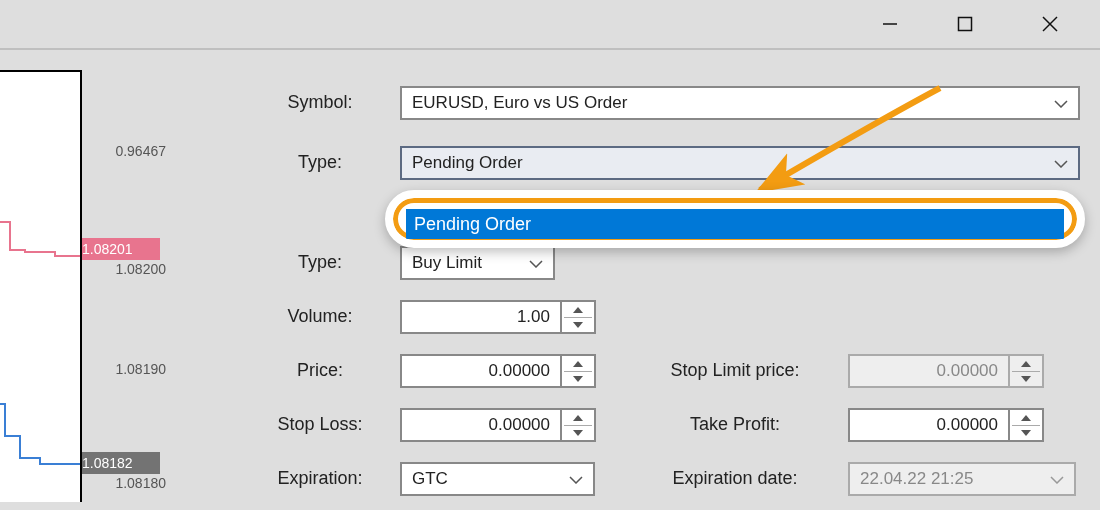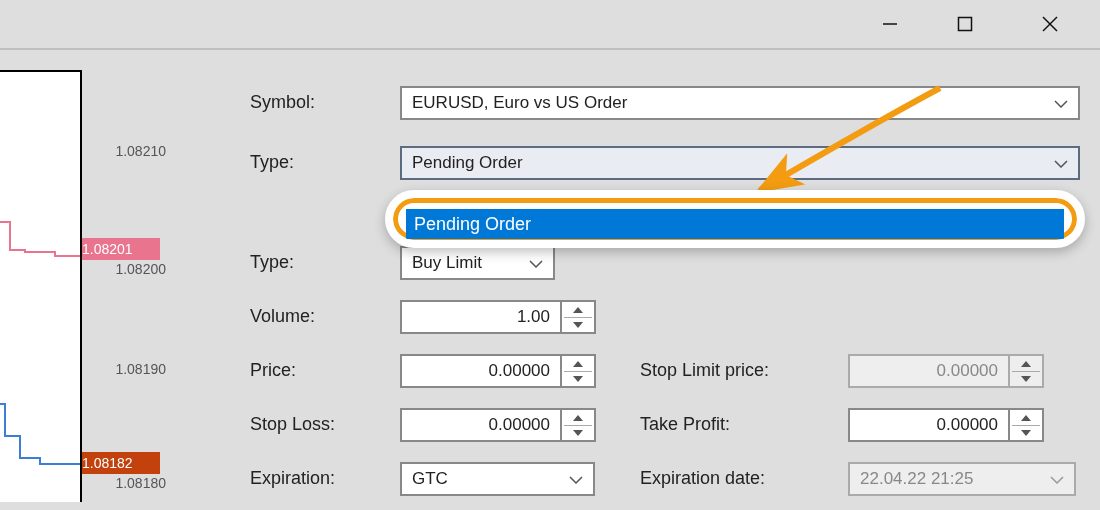--- a/index.html
+++ b/index.html
@@ -19,21 +19,21 @@
     background:#dedede;}
   .chart .plot{position:absolute;left:0;top:0;width:80px;height:430px;
     background:#fff;border:2px solid #000;border-left:none;border-bottom:none;}
   .chart .tick{position:absolute;left:82px;width:90px;height:22px;
     font-size:14px;color:#555;text-align:right;padding-right:6px;box-sizing:border-box;
     line-height:22px;}
   .chart .tag{position:absolute;left:82px;width:78px;height:22px;font-size:14px;
     color:#fff;text-align:left;line-height:22px;}
 
   
-  .label{position:absolute;text-align:left;font-size:18px;}
+  .label{position:absolute;text-align:center;font-size:18px;}
   .textbox{position:absolute;border:2px solid #888;background:#fff;height:34px;
     box-sizing:border-box;}
   .textbox.sel{background:#e9ecf2;border:2px solid #5c6a82;}
   .textbox.dis{background:#eee;border:2px solid #aaa;color:#888;}
   .textbox .txt{position:absolute;left:10px;top:5px;font-size:17px;}
   .textbox .num{position:absolute;right:10px;top:5px;font-size:17px;}
   .textbox .chev{position:absolute;right:10px;top:12px;}
   .spin{position:absolute;width:36px;height:34px;border:2px solid #888;background:#fff;
     box-sizing:border-box;}
   .spin.dis{background:#eee;border:2px solid #aaa;}
@@ -85,25 +85,25 @@
 
 <div class="chart">
   <div class="plot">
     <svg width="80" height="430" style="position:absolute;left:0;top:0">
 
       <polyline points="0,150 10,150 10,178 25,178 25,180 55,180 55,184 80,184" fill="none" stroke="#e8748e" stroke-width="2"></polyline>
 
       <polyline points="0,332 5,332 5,364 20,364 20,386 40,386 40,392 80,392" fill="none" stroke="#3a7fd5" stroke-width="2"></polyline>
     </svg>
   </div>
-  <div class="tick" style="top:70px">1.08210</div>
+  <div class="tick" style="top:70px">0.96467</div>
   <div class="tag" style="top:168px;background:#e8748e">1.08201</div>
   <div class="tick" style="top:188px">1.08200</div>
   <div class="tick" style="top:288px">1.08190</div>
-  <div class="tag" style="top:382px;background:#c2410c">1.08182</div>
+  <div class="tag" style="top:382px;background:#737373">1.08182</div>
   <div class="tick" style="top:402px">1.08180</div>
 </div>
 
 <div class="label" style="left:250px;top:92px;width:140px">Symbol:</div>
 <div class="textbox" style="left:400px;top:86px;width:680px">
   <span class="txt">EURUSD, Euro vs US Order</span>
   <span class="chev">
       <svg width="14" height="8">
         <polyline points="1,1 7,7 13,1" fill="none" stroke="#555" stroke-width="1.5"></polyline>
       </svg>

